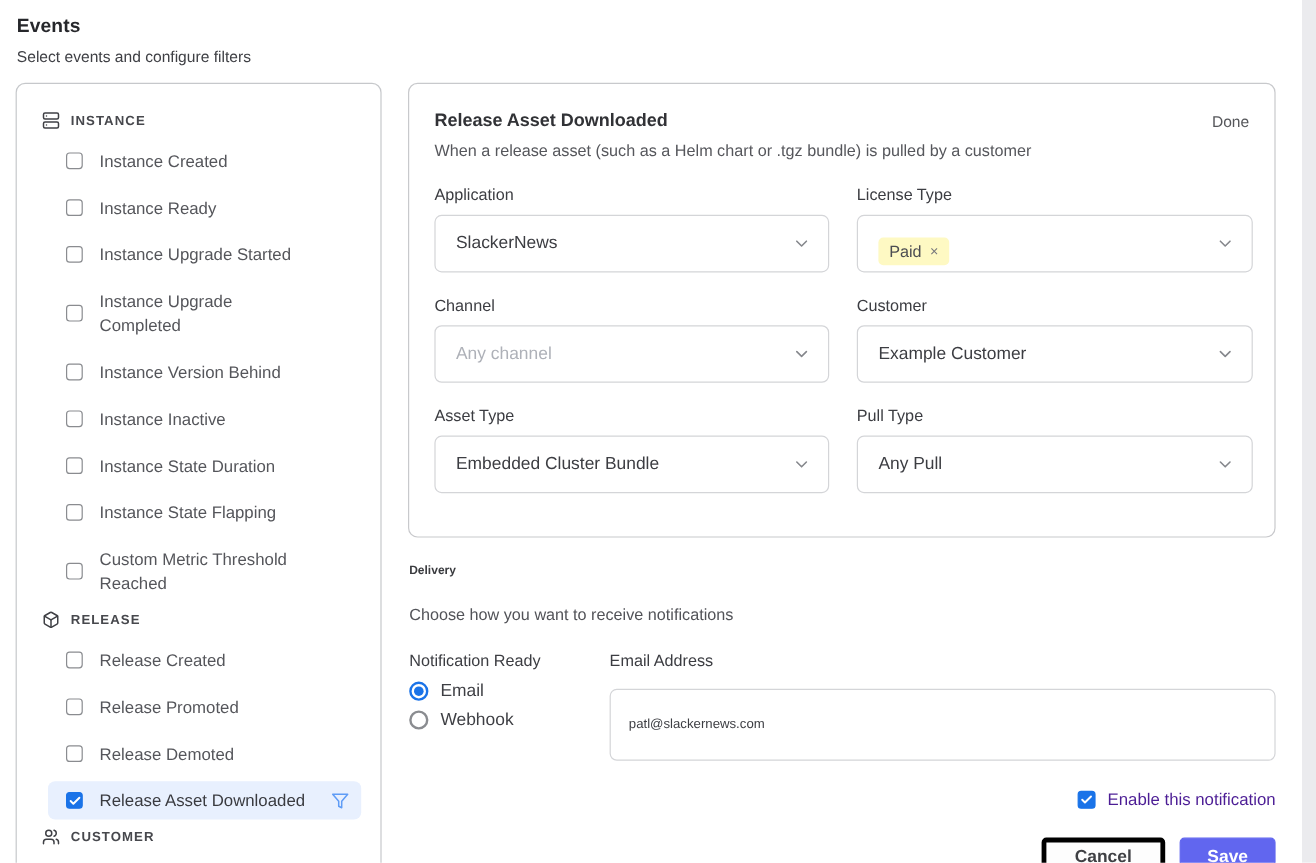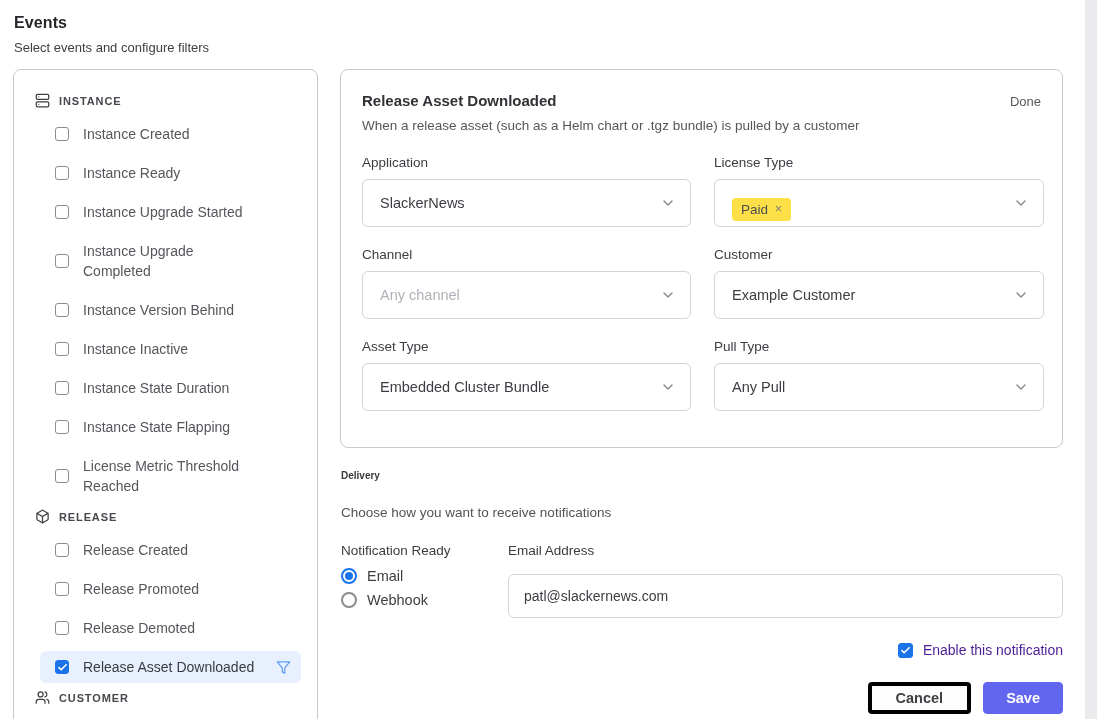--- a/index.html
+++ b/index.html
@@ -41,41 +41,41 @@
   .done-link { font-size:13px; color:#56575b; margin-top:2px; cursor:pointer; }
 
   .form-grid { display:grid; grid-template-columns:329px 330px; column-gap:23px;
     row-gap:20px; margin-top:22px; }
   .field-label { font-size:13.5px; color:#3c3d42; margin-bottom:9px; }
   .select-box { position:relative; height:48px; border:1px solid #d4d5d8; border-radius:6px;
     display:flex; align-items:center; padding:0 36px 0 17px; background:#fff; }
   .select-value { font-size:14.5px; color:#3c3d42; }
   .select-value.placeholder { color:#aeb1b8; }
   .chev { position:absolute; right:14px; top:50%; transform:translateY(-50%); display:flex; }
-  .tag { display:inline-flex; align-items:center; gap:7px; background:#fde047;
+  .tag { display:inline-flex; align-items:center; gap:7px; background:#fef9c3;
     border-radius:4px; padding:4px 9px; font-size:13.5px; color:#4c4d52;margin-top:12px; }
   .tag .x { font-size:12px; color:#77787d; cursor:pointer; }
 
   
   .delivery { position:absolute; left:341px; top:470px; width:722px; }
   .delivery-title { font-size:10px; font-weight:700; color:#3a3b3f; }
   .delivery-sub { font-size:13.5px; color:#525358; margin-top:24px; }
   .delivery-row { display:flex; margin-top:23px; }
   .ntype-col { width:167px; flex:0 0 auto; }
   .email-col { flex:1; }
   .radio-group { margin-top:10px; }
   .radio-row { display:flex; align-items:center; gap:10px; margin-bottom:8px; cursor:pointer; }
   .radio { width:16px; height:16px; border-radius:50%; border:2px solid #8a8c90;
     background:#fff; flex:0 0 auto; position:relative; }
   .radio.on { border-color:#1a73e8; }
   .radio.on::after { content:""; position:absolute; left:2px; top:2px; width:8px; height:8px;
     border-radius:50%; background:#1a73e8; }
   .radio-label { font-size:14.5px; color:#3e3f44; }
-  .email-input { width:100%; height:44px; border:1px solid #d4d5d8; border-radius:6px;
-    padding:0 15px; font-size:14px; color:#3c3d42; margin-top:7px; outline:none;
+  .email-input { width:100%; height:60px; border:1px solid #d4d5d8; border-radius:6px;
+    padding:0 15px; font-size:11px; color:#3c3d42; margin-top:7px; outline:none;
     font-family:"Liberation Sans", sans-serif; }
   .enable-row { display:flex; justify-content:flex-end; align-items:center; gap:10px;
     margin-top:24px; }
   .enable-label { font-size:14px; color:#4c1d95;text-align:right; }
   .btn-row { display:flex; justify-content:flex-end; gap:12px; margin-top:24px; }
   .btn { height:32px; border-radius:4px; font-size:14.5px; font-weight:700;
     display:flex; align-items:center; justify-content:center; cursor:pointer;
     font-family:"Liberation Sans", sans-serif; }
   .btn-cancel { background:#fdfdfd; border:4px solid #000000; color:#3f4044; padding:0 24px; }
   .btn-save { background:#6166ef; border:1px solid #6166ef; color:#ffffff; padding:0 22px; }
@@ -129,21 +129,21 @@
   <div class="event-row">
     <span class="cbox"></span>
     <span class="event-label">Instance State Duration</span>
   </div>
   <div class="event-row">
     <span class="cbox"></span>
     <span class="event-label">Instance State Flapping</span>
   </div>
   <div class="event-row">
     <span class="cbox"></span>
-    <span class="event-label">License Metric Threshold Reached</span>
+    <span class="event-label">Custom Metric Threshold Reached</span>
   </div>
 
   <div class="section-header">
     <svg width="15" height="15" viewBox="0 0 24 24" fill="none" stroke-width="2" stroke-linecap="round" stroke-linejoin="round">
         <path d="M21 8a2 2 0 0 0-1-1.73l-7-4a2 2 0 0 0-2 0l-7 4A2 2 0 0 0 3 8v8a2 2 0 0 0 1 1.73l7 4a2 2 0 0 0 2 0l7-4A2 2 0 0 0 21 16Z"></path>
         <path d="m3.3 7 8.7 5 8.7-5"></path>
         <path d="M12 22V12"></path>
       </svg>
     <span>RELEASE</span>
   </div>

